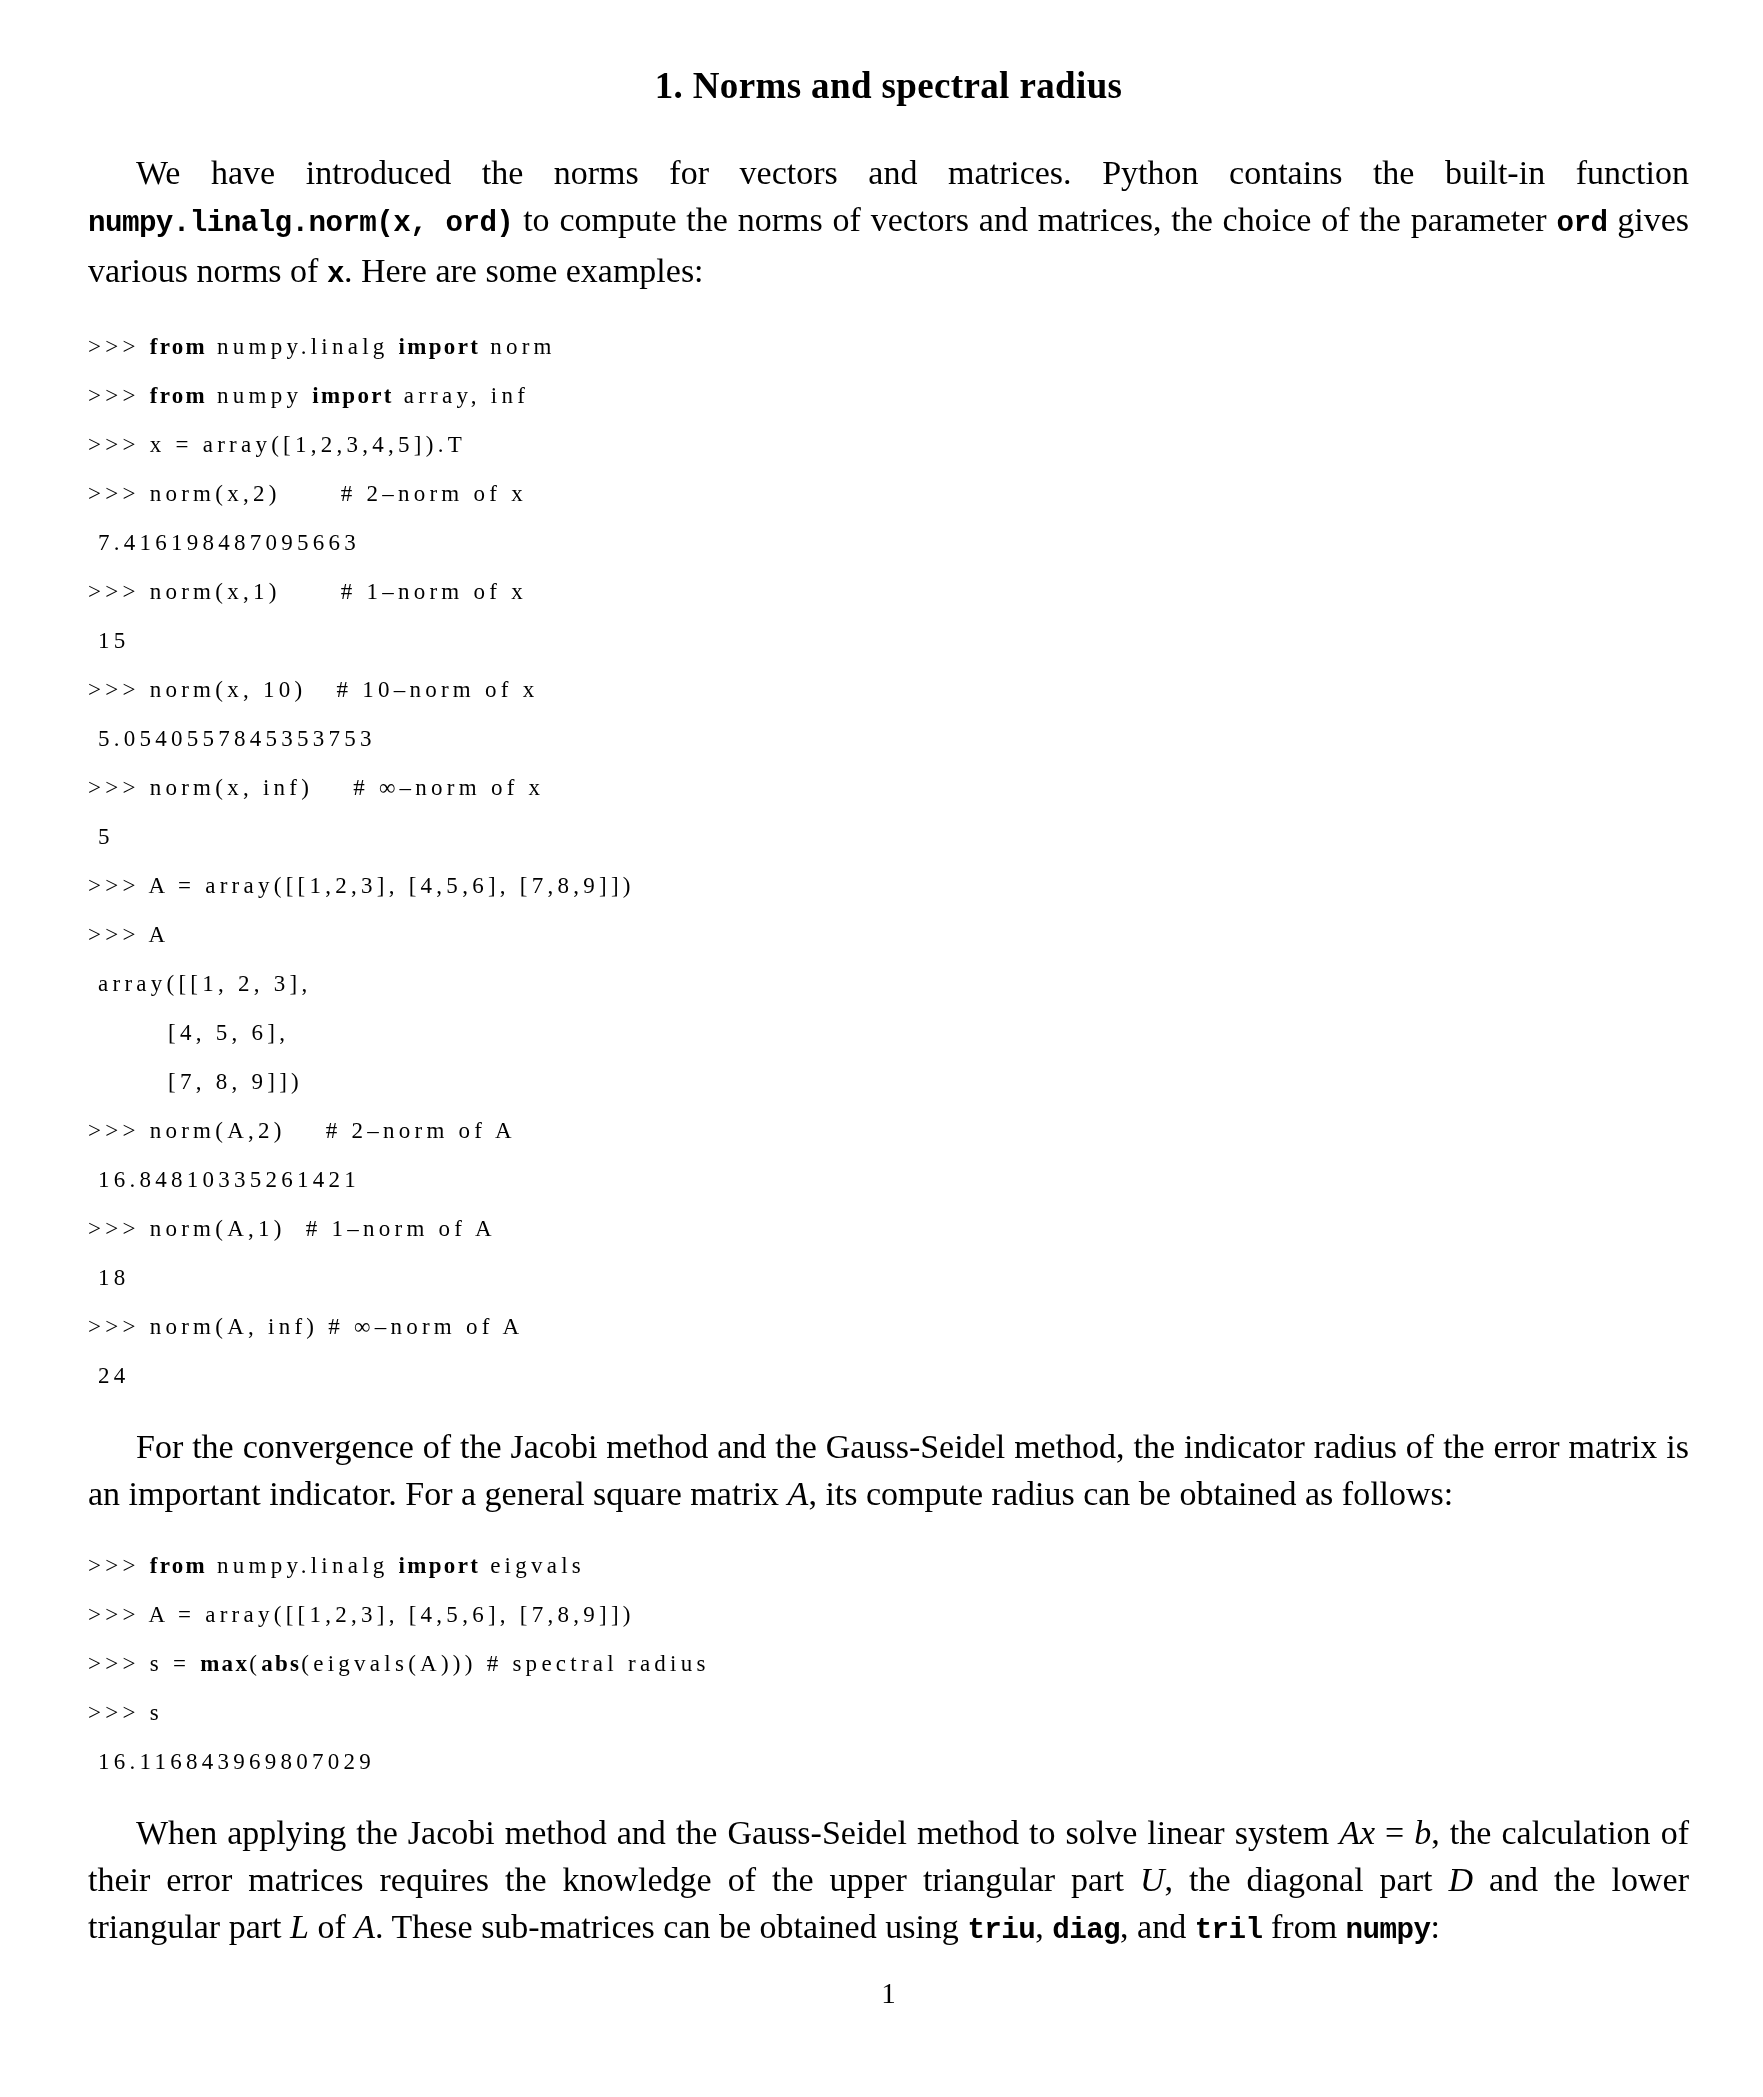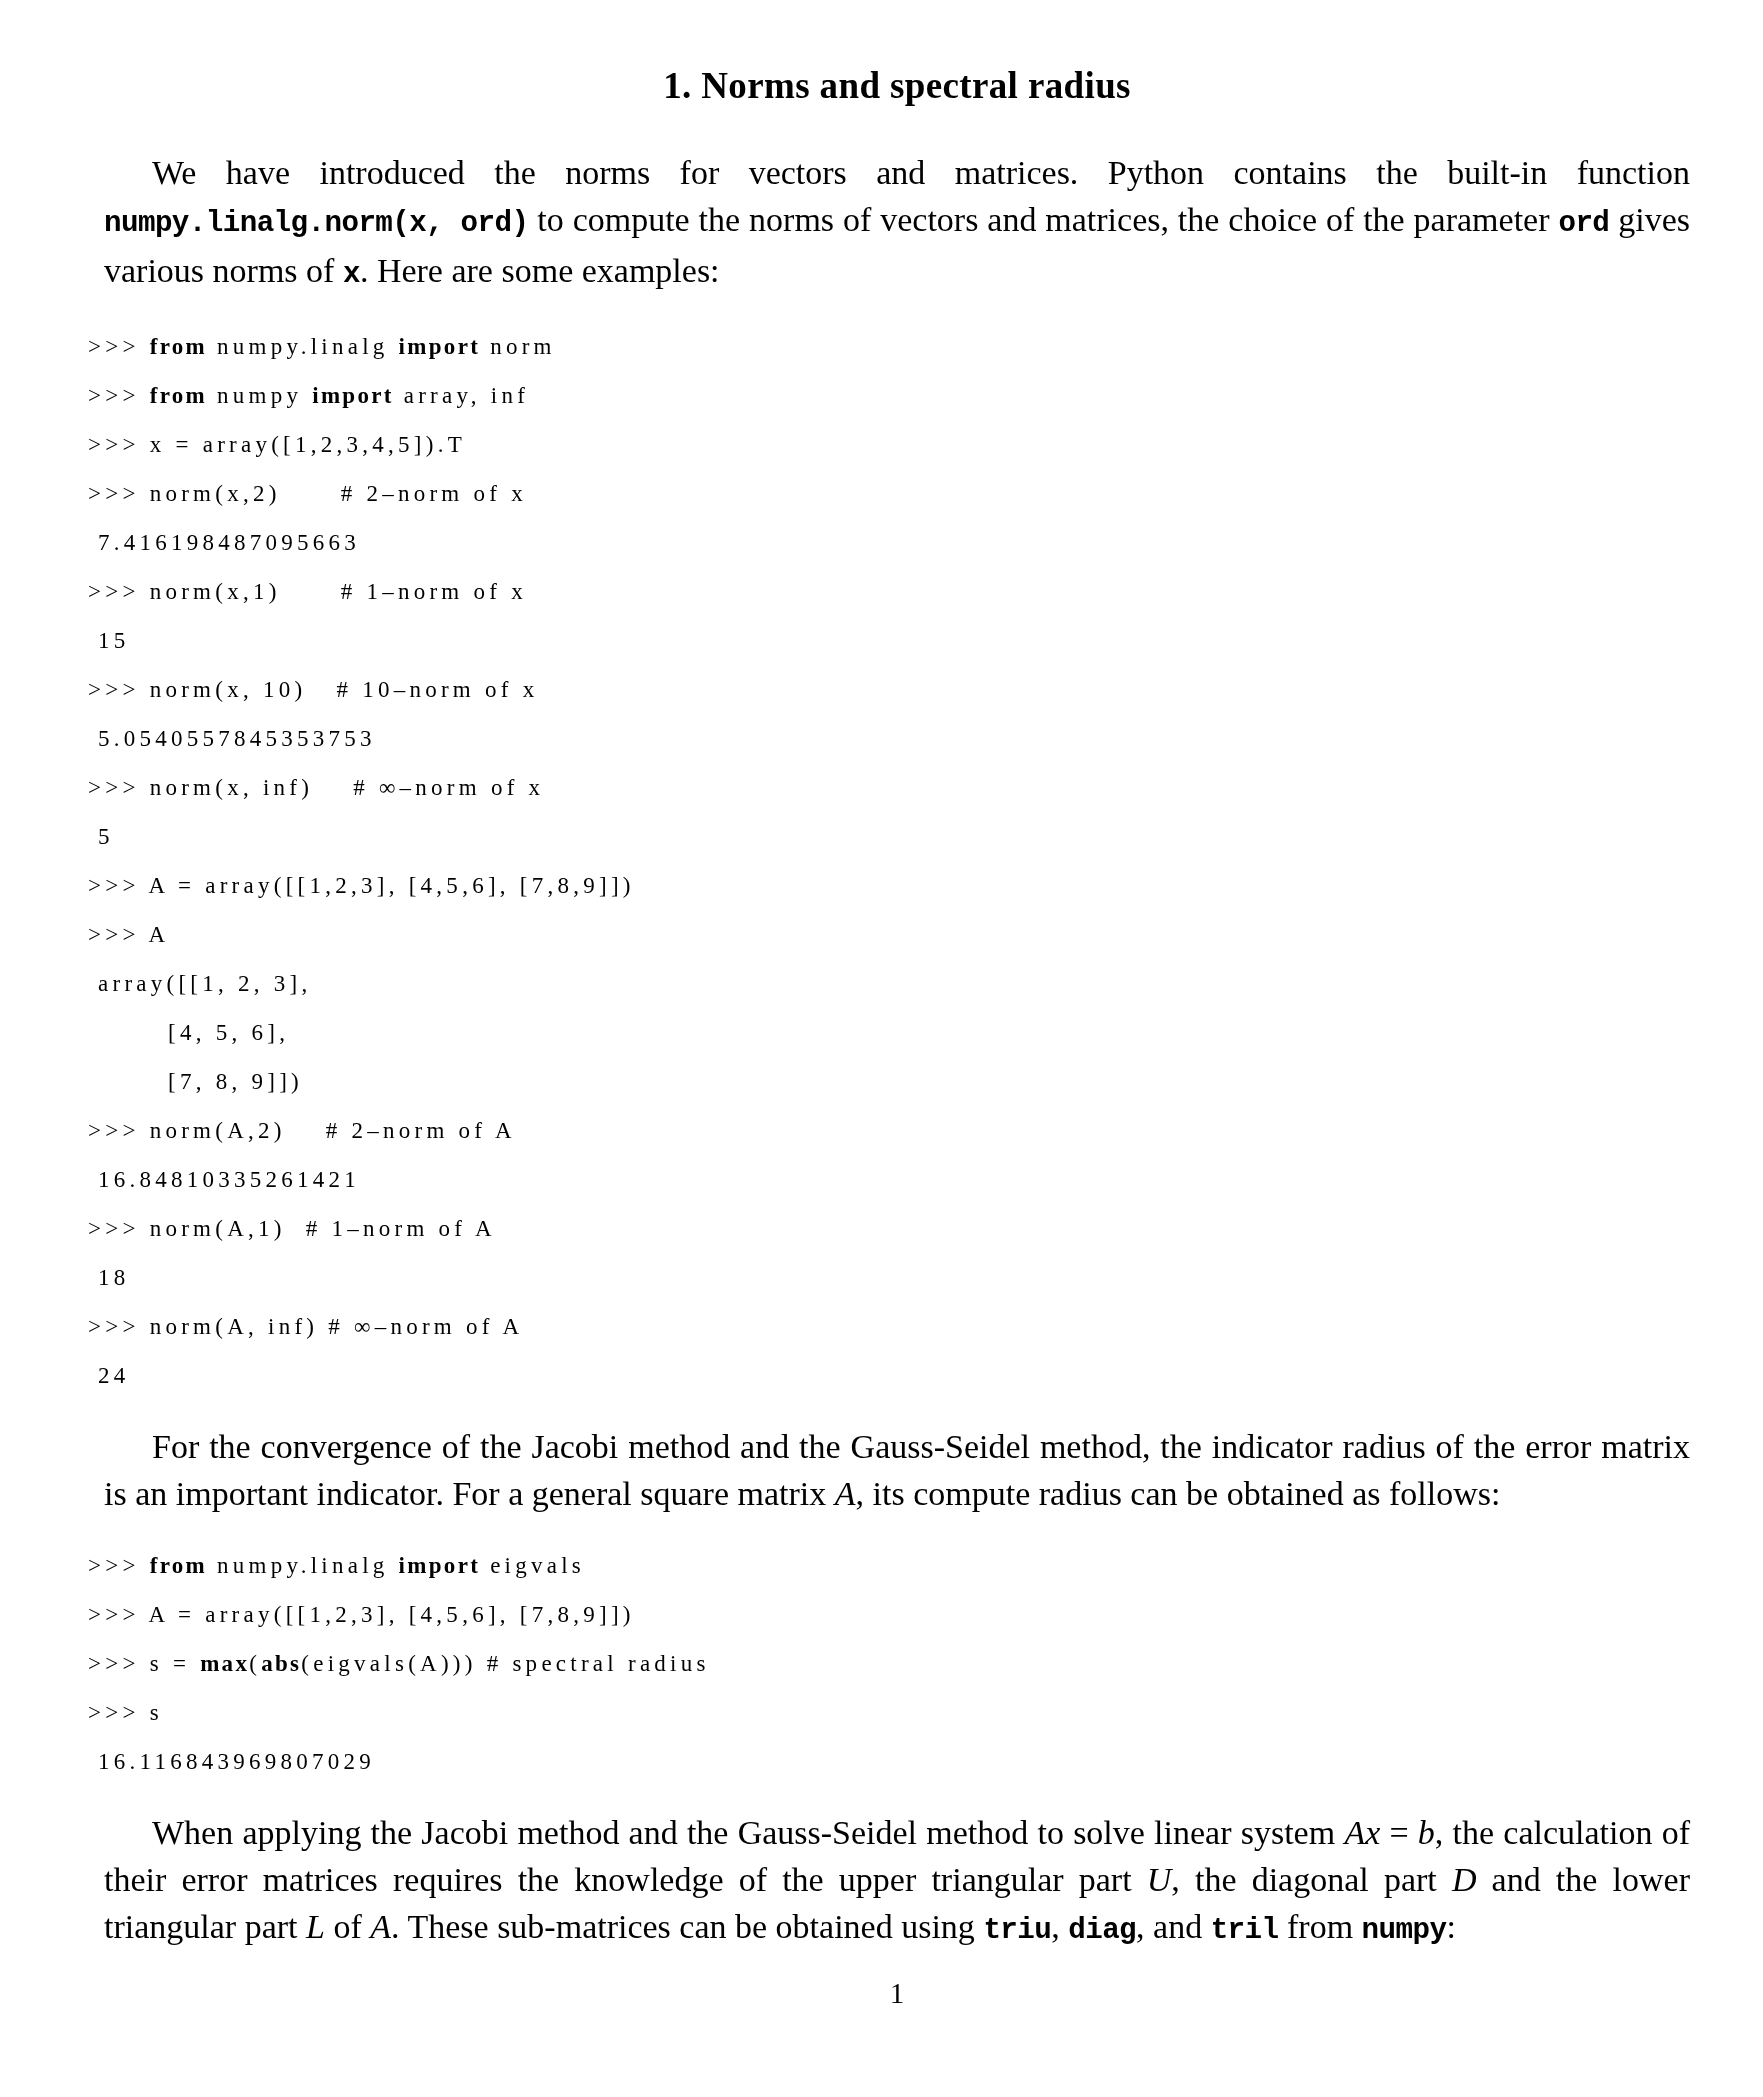--- a/index.html
+++ b/index.html
@@ -11,36 +11,36 @@
     width: 1763px;
     height: 2097px;
     overflow: hidden;
     color: #000000;
     font-family: "Liberation Serif", serif;
   }
   .page {
     box-sizing: border-box;
     width: 1763px;
     height: 2097px;
-    padding: 62px 57px 0 88px;
+    padding: 62px 74px 0 88px;
   }
   .title {
     text-align: center;
     font-weight: bold;
     font-size: 37px;
     line-height: 48px;
     letter-spacing: 0.01em;
     margin: 0 0 39px 0;
   }
   .para {
     font-size: 34px;
     line-height: 47px;
     text-align: justify;
     text-indent: 48px;
-    margin: 16px;
+    margin: 0;
   }
   .para .s-tt {
     font-family: "Liberation Mono", monospace;
     font-weight: bold;
     font-size: 0.86em;
     letter-spacing: -0.02em;
   }
   .para .s-i {
     font-style: italic;
   }

